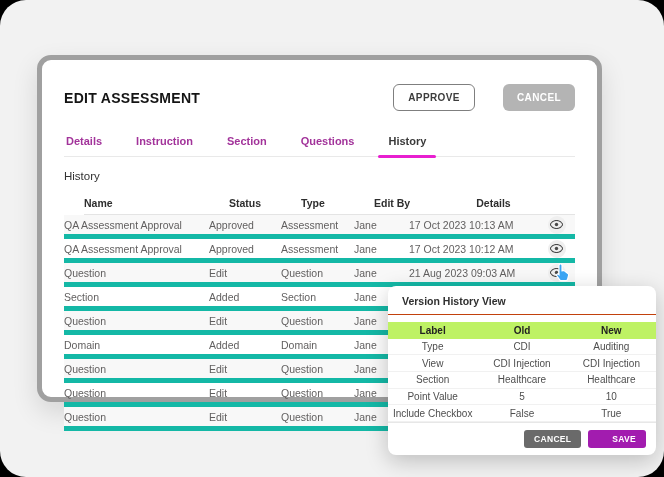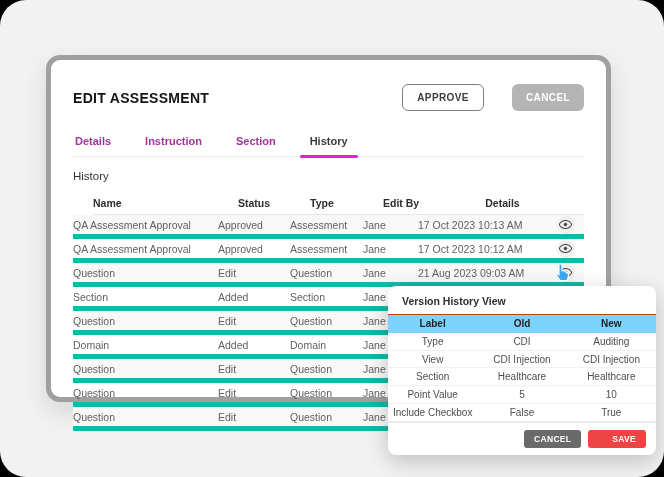--- a/index.html
+++ b/index.html
@@ -2,21 +2,21 @@
 <html><head>
 <meta charset="utf-8">
 <style>
   * { margin:0; padding:0; box-sizing:border-box; }
   html,body { width:664px; height:477px; background:#000; overflow:hidden;
     font-family:"Liberation Sans","DejaVu Sans",sans-serif; }
   .canvas { position:relative; width:664px; height:477px; background:#f2f2f2;
     border-radius:26px; overflow:hidden; }
 
   
-  .modal { position:absolute; left:46px; top:55px; width:565px; height:347px;
+  .modal { position:absolute; left:37px; top:55px; width:565px; height:347px;
     background:#fff; border:5px solid #a0a0a0; border-radius:14px;
     box-shadow:0 10px 26px rgba(0,0,0,.12); padding:0 22px; }
   .modal-header { display:flex; align-items:center; justify-content:space-between;
     padding-top:24px; }
   .modal-title { font-size:14px; font-weight:bold; color:#141414; letter-spacing:.3px; }
   .header-actions { display:flex; gap:28px; }
   .btn { font-size:10px; font-weight:bold; letter-spacing:.4px; border-radius:6px;
     height:27px; padding:0 14px; cursor:pointer; display:flex; align-items:center; }
   .btn-approve { background:#fff; border:1.5px solid #7f7f7f; color:#3d3d3d; }
   .btn-cancel { background:#b4b4b4; border:none; color:#fff; }
@@ -47,49 +47,50 @@
   .cursor { position:absolute; left:552px; top:262px; width:20px; height:22px; z-index:30; }
 
   
   .popup { position:absolute; left:388px; top:286px; width:268px; height:169px;
     background:#fff; border-radius:8px; box-shadow:0 6px 22px rgba(0,0,0,.22);
     z-index:20; overflow:hidden; display:flex; flex-direction:column; }
   .popup-title { font-size:10.5px; font-weight:600; color:#2f2f2f; padding:9px 14px 7px;
     border-bottom:1px solid #c2410c; }
   .prow { display:grid; grid-template-columns:1fr 1fr 1fr; align-items:center;
     height:20px; border-bottom:1px solid #f1f1f1; }
-  .prow.head { background:#7dd3fc; border-bottom:none; }
+  .prow.head { background:#bef264; border-bottom:none;margin-top:7px; }
   .prow.head .pcell { font-weight:bold; color:#222; }
   .pcell { font-size:10px; color:#4e4e4e; text-align:center; white-space:nowrap; }
   .popup-footer { margin-top:auto; border-top:1px solid #e7e7e7; padding:7px 10px;
     display:flex; justify-content:flex-end; gap:7px; }
   .pbtn { font-size:8.5px; font-weight:bold; color:#fff; letter-spacing:.3px;
     border:none; border-radius:3px; height:18px; padding:0 10px; cursor:pointer; }
   .pbtn-cancel { background:#6a6a6a; }
-  .pbtn-save { background:#ef4444;padding-left:24px; }
+  .pbtn-save { background:#a21caf;padding-left:24px; }
 </style>
 </head>
 <body>
 
 <div class="canvas">
 
   <div class="modal">
 
     <div class="modal-header">
       <div class="modal-title">EDIT ASSESSMENT</div>
       <div class="header-actions">
         <button class="btn btn-approve">APPROVE</button>
         <button class="btn btn-cancel">CANCEL</button>
       </div>
     </div>
 
     <div class="tabs">
       <div class="tab"><span>Details</span></div>
       <div class="tab"><span>Instruction</span></div>
       <div class="tab"><span>Section</span></div>
+      <div class="tab"><span>Questions</span></div>
       <div class="tab active"><span>History</span><span class="tab-underline"></span></div>
     </div>
 
     <div class="section-label">History</div>
 
     <div class="table">
       <div class="trow head">
         <div class="cell">Name</div>
         <div class="cell">Status</div>
         <div class="cell">Type</div>

